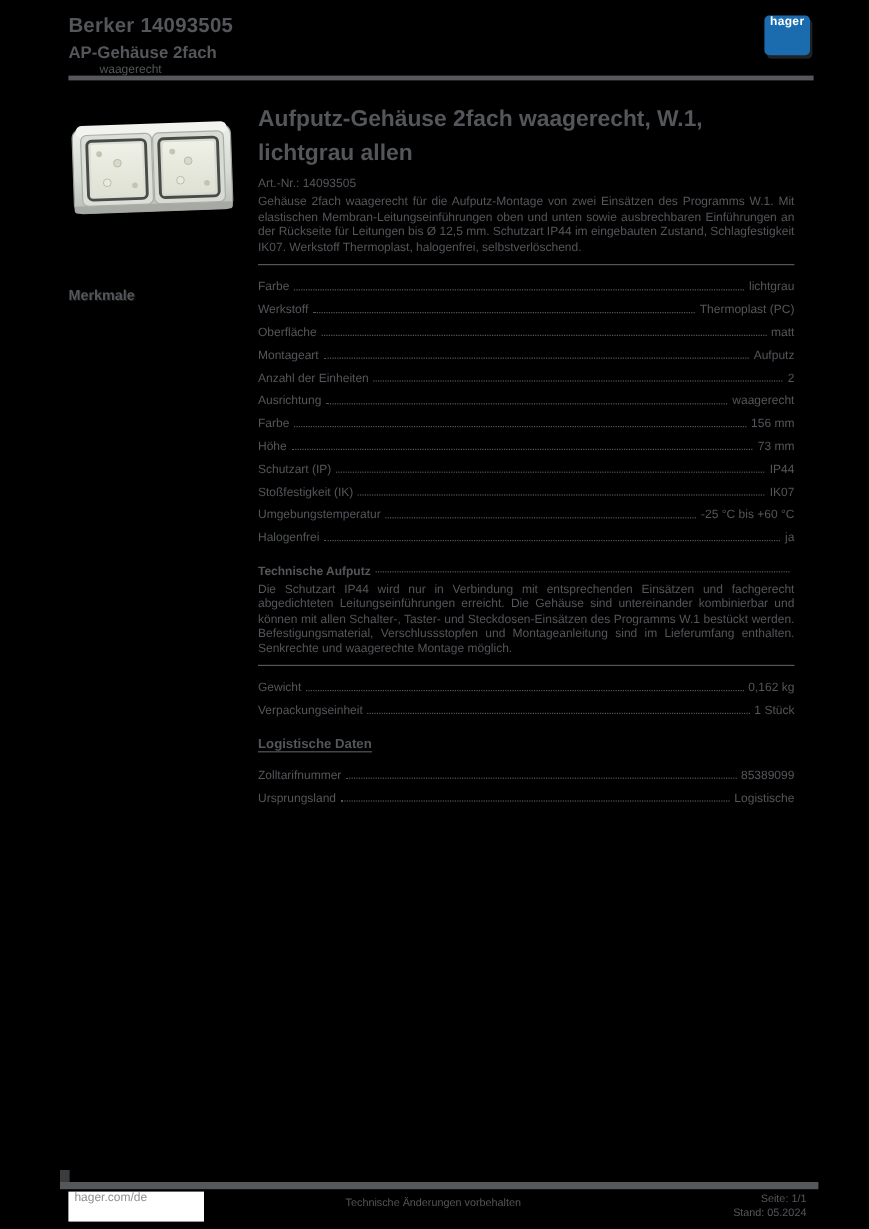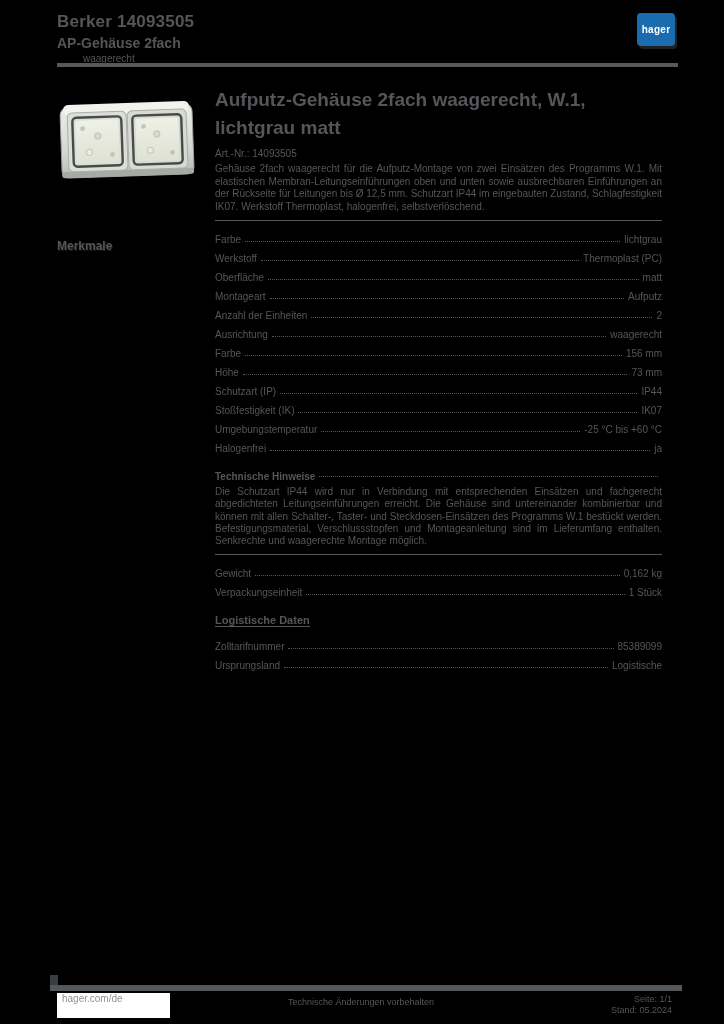--- a/index.html
+++ b/index.html
@@ -8,21 +8,21 @@
     position:relative; width:724px; height:1024px; background:#000;
     font-family:"Liberation Sans", sans-serif; color:#54565A; overflow:hidden;
   }
   
   .hdr { position:absolute; left:57px; top:12px; width:420px; }
   .hdr-l1 { font-size:17px; font-weight:bold; color:#54565A; letter-spacing:.2px; }
   .hdr-l2 { font-size:14px; font-weight:bold; color:#54565A; margin-top:3px; }
   .hdr-l3 { font-size:10px; color:#54565A; margin-left:26px; margin-top:2px; }
   .logo {
     position:absolute; left:637px; top:13px; width:38px; height:33px;
-    background:#1A6CAE; border-radius:4px; display:flex; align-items:center; justify-content:center;
+    background:#1A6CAE; border-radius:4px; display:flex; align-items:flex-start; justify-content:center;
     box-shadow:2px 3px 0 rgba(90,95,100,.35);
   }
   .logo span { color:#fff; font-size:10px; font-weight:bold; letter-spacing:.3px; }
   .hdr-rule { position:absolute; left:57px; top:63px; width:621px; height:4px; background:#56585B; }
 
   
   .photo { position:absolute; left:58px; top:94px; width:138px; height:86px; }
 
   
   .side-label { position:absolute; left:57px; top:239px; font-size:12px; font-weight:bold; color:#54565A;
@@ -106,21 +106,21 @@
         <circle cx="114" cy="60" r="2.4" fill="#c2c5b2"></circle>
         <circle cx="99" cy="41" r="3.2" fill="#d7d9c9" stroke="#b8bba9" stroke-width="0.8"></circle>
         <circle cx="92" cy="57" r="3.2" fill="#e9ebdd" stroke="#b8bba9" stroke-width="0.8"></circle>
       </g>
     </svg>
   </div>
 
   <div class="side-label">Merkmale</div>
 
   <div class="col">
-    <div class="p-title">Aufputz-Gehäuse 2fach waagerecht, W.1, lichtgrau matt</div>
+    <div class="p-title">Aufputz-Gehäuse 2fach waagerecht, W.1, lichtgrau allen</div>
     <div class="p-artno">Art.-Nr.: 14093505</div>
     <div class="p-desc">Gehäuse 2fach waagerecht für die Aufputz-Montage von zwei Einsätzen des Programms W.1. Mit elastischen Membran-Leitungseinführungen oben und unten sowie ausbrechbaren Einführungen an der Rückseite für Leitungen bis Ø 12,5 mm. Schutzart IP44 im eingebauten Zustand, Schlagfestigkeit IK07. Werkstoff Thermoplast, halogenfrei, selbstverlöschend.</div>
     <hr class="divider">
 
     <div class="spec">
       <div class="srow">
           <span class="lbl">Farbe</span>
           <span class="lead"></span>
           <span class="val">lichtgrau</span>
         </div>
@@ -175,21 +175,21 @@
           <span class="val">-25 °C bis +60 °C</span>
         </div>
       <div class="srow">
           <span class="lbl">Halogenfrei</span>
           <span class="lead"></span>
           <span class="val">ja</span>
         </div>
     </div>
 
     <div class="sect-head-row">
-      <span>Technische Hinweise</span>
+      <span>Technische Aufputz</span>
       <span class="lead"></span>
     </div>
     <div class="note-text">Die Schutzart IP44 wird nur in Verbindung mit entsprechenden Einsätzen und fachgerecht abgedichteten Leitungseinführungen erreicht. Die Gehäuse sind untereinander kombinierbar und können mit allen Schalter-, Taster- und Steckdosen-Einsätzen des Programms W.1 bestückt werden. Befestigungsmaterial, Verschlussstopfen und Montageanleitung sind im Lieferumfang enthalten. Senkrechte und waagerechte Montage möglich.</div>
     <hr class="divider">
 
     <div class="spec">
       <div class="srow">
           <span class="lbl">Gewicht</span>
           <span class="lead"></span>
           <span class="val">0,162 kg</span>

